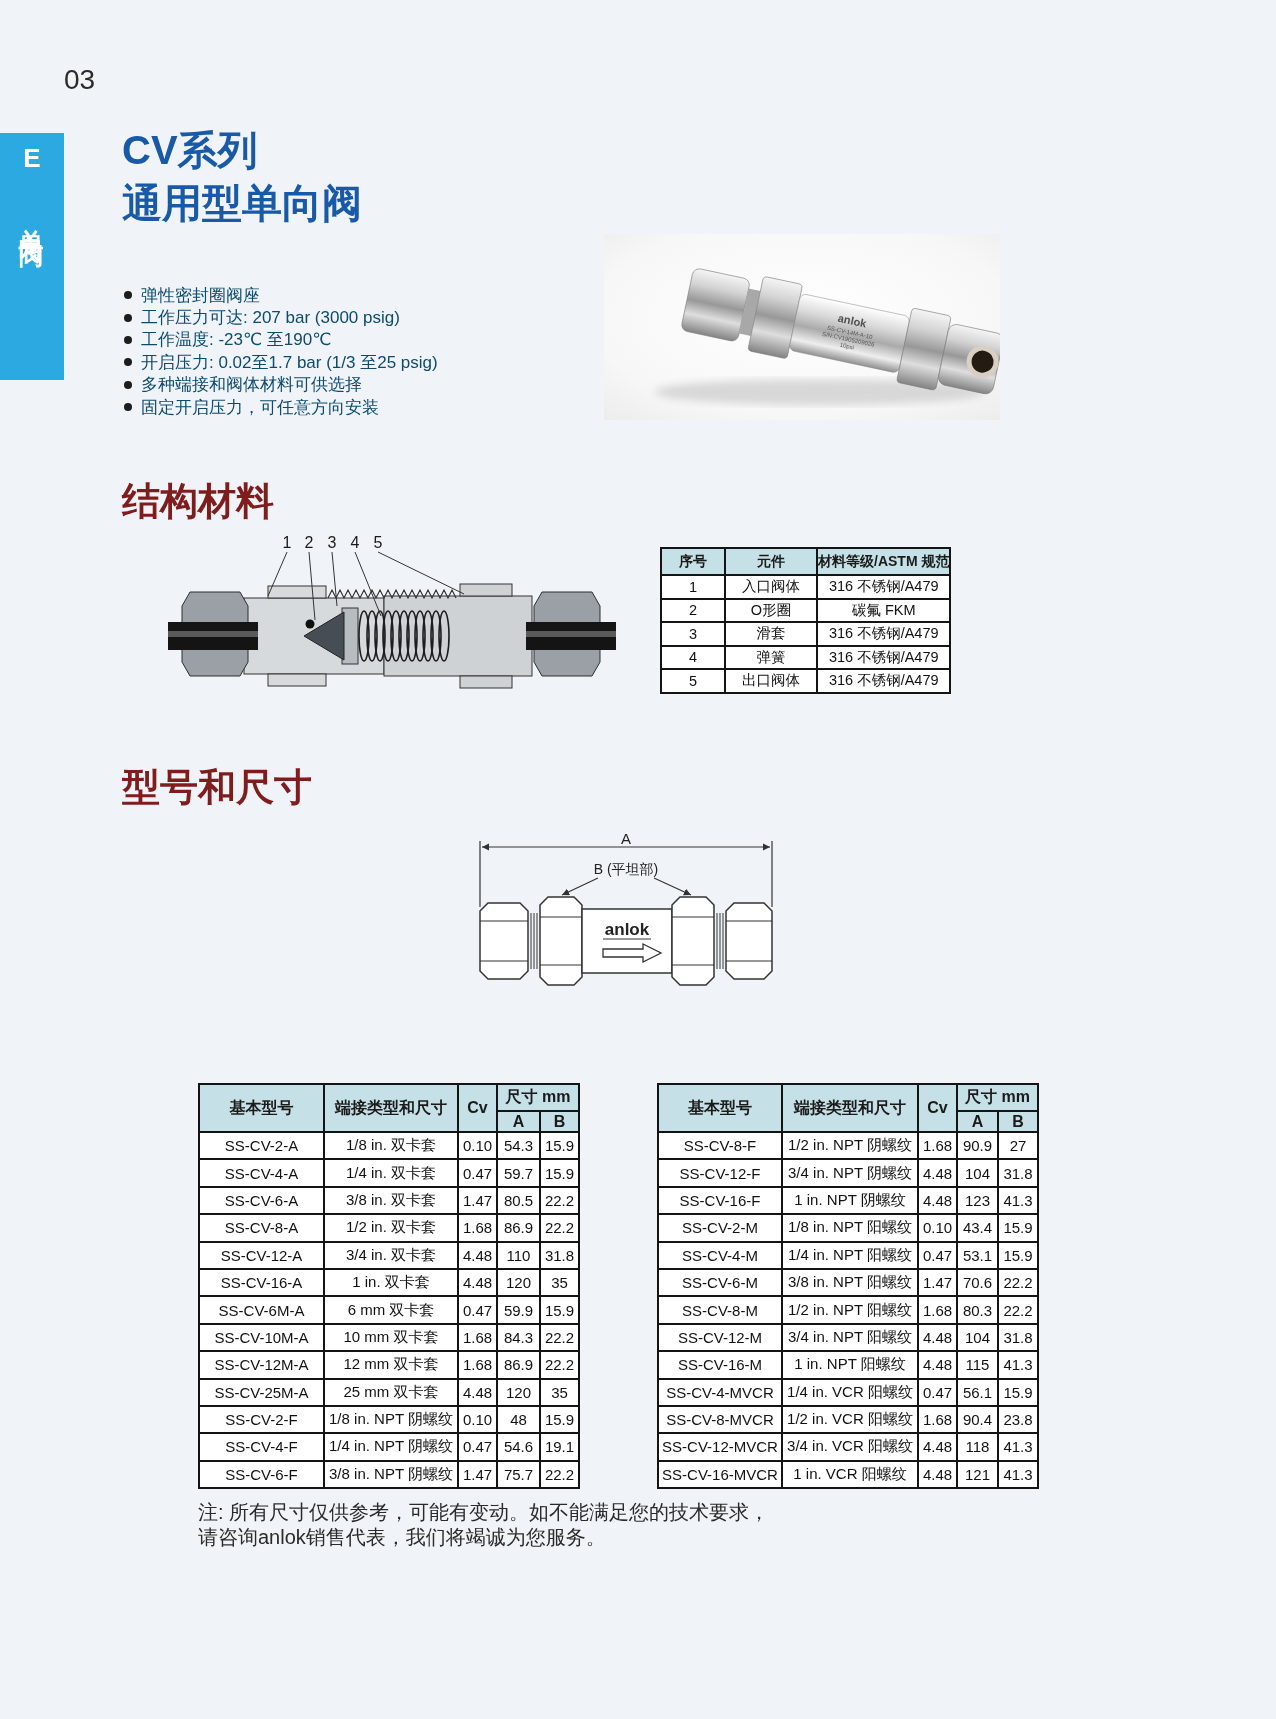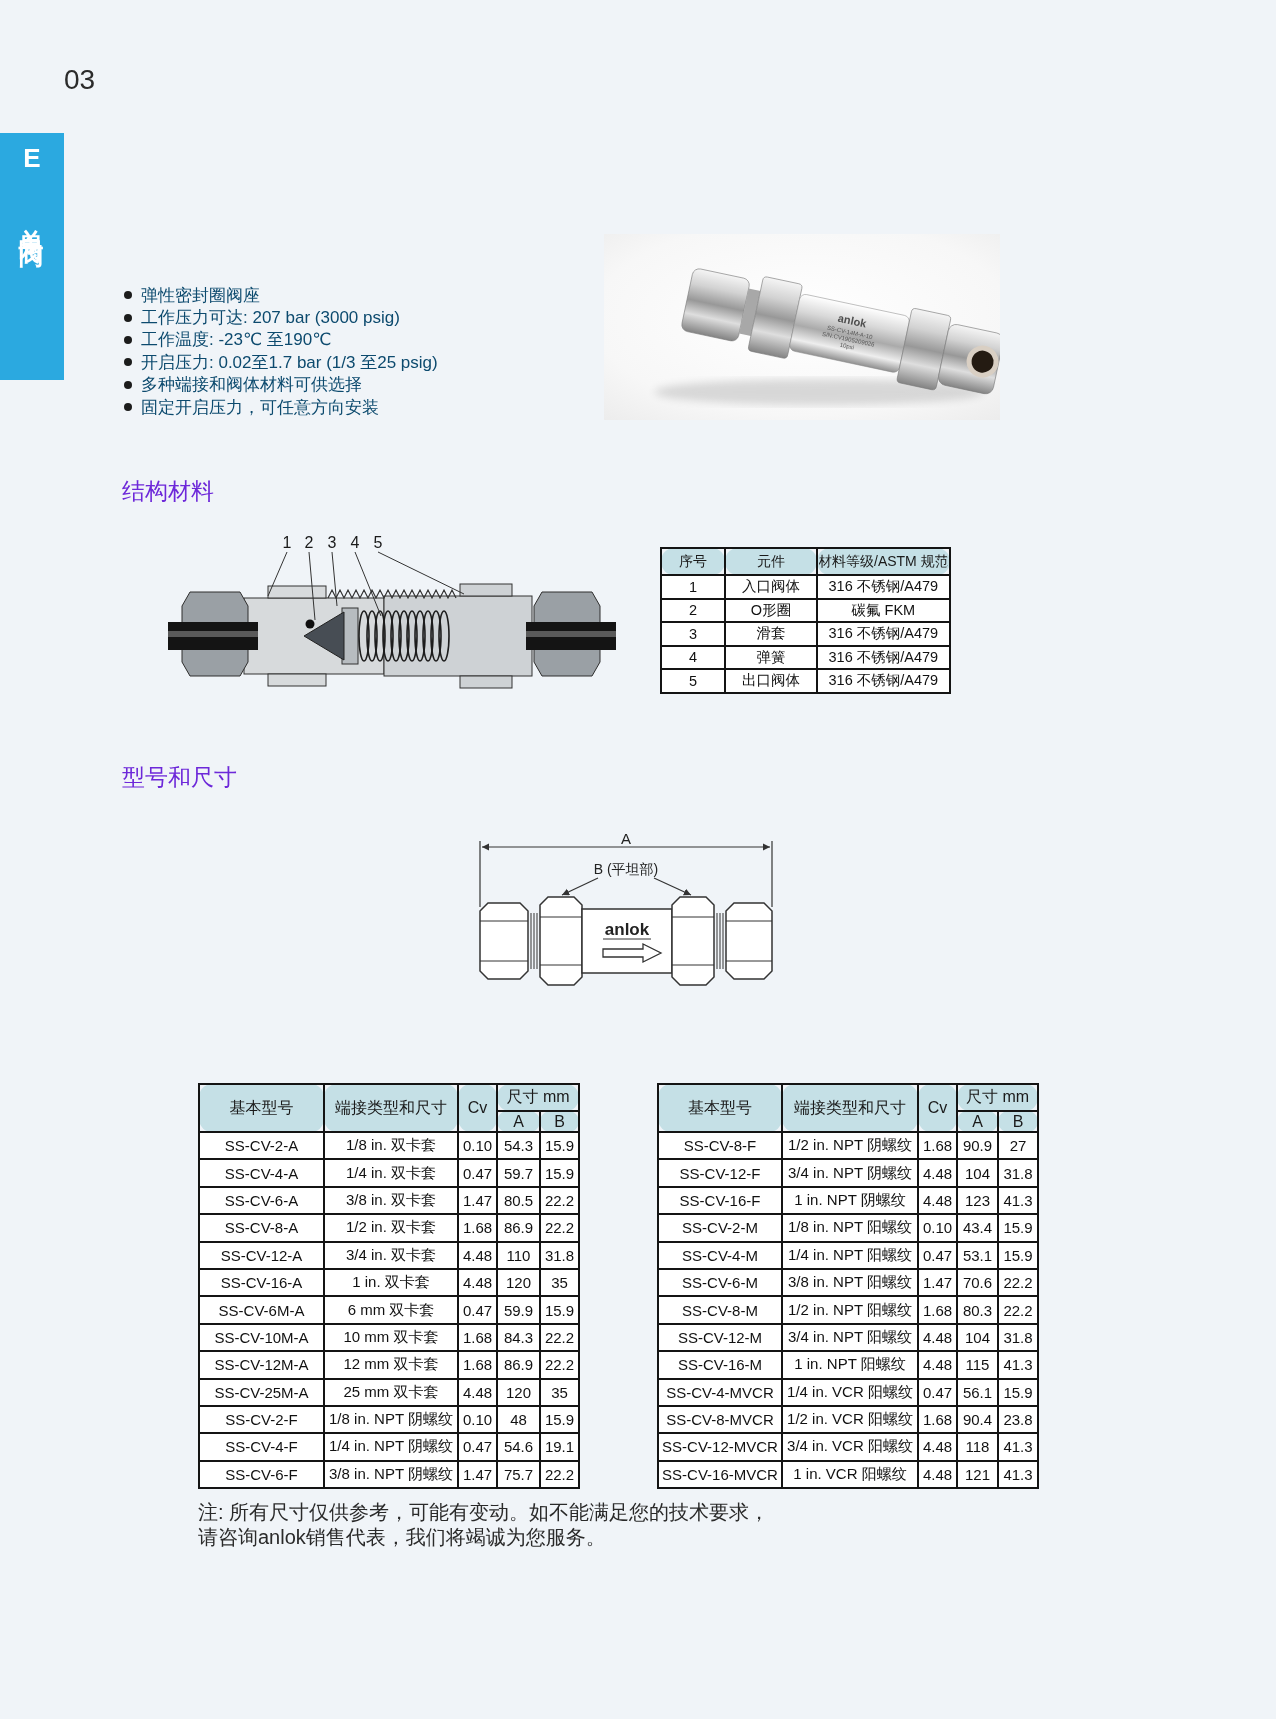--- a/index.html
+++ b/index.html
@@ -16,30 +16,30 @@
               font-size:25px; font-weight:bold; color:#fff; letter-spacing:7px; }
 
   .title { position:absolute; left:122px; top:124px; font-size:40px; line-height:53px; font-weight:800; color:#1859A8; }
 
   .features { position:absolute; left:124px; top:284px; margin:0; padding:0; list-style:none; }
   .features li { display:flex; align-items:center; height:22.4px; font-size:17px; color:#0c4a6e; }
   .features .dot { width:8px; height:8px; border-radius:50%; background:#1c1c1c; margin-right:9px; flex:0 0 auto; }
 
   .photo { position:absolute; left:604px; top:234px; width:396px; height:186px; }
 
-  .h2 { position:absolute; font-size:23px; font-weight:400; color:#6d28d9; }
+  .h2 { position:absolute; font-size:38px; font-weight:700; color:#7f1d1d; }
   .h2-materials { left:122px; top:476px; }
   .h2-models { left:122px; top:762px;text-align:right; }
 
   .cutaway { position:absolute; left:168px; top:530px; width:448px; height:162px; }
   .dim-drawing { position:absolute; left:476px; top:833px; width:300px; height:158px; }
 
   table { border-collapse:collapse; table-layout:fixed; }
   th,td { border:2px solid #141414; text-align:center; padding:0; overflow:hidden; white-space:nowrap; }
-  th { background:#C5E0E6; font-weight:normal;border-radius:13px; }
+  th { background:#C5E0E6; font-weight:bold; }
   td { background:#ffffff; }
 
   .materials-table { position:absolute; left:660px; top:547px; }
   .materials-table th { font-size:14px; height:25px; }
   .materials-table th.small { font-size:14px; }
   .materials-table td { font-size:14.5px; height:21.5px; color:#111; }
 
   .dim-table { position:absolute; top:1083px; }
   .dim-table-left { left:198px; }
   .dim-table-right { left:657px; }
@@ -55,20 +55,24 @@
 
 <div class="page">
 
   <div class="page-number">03</div>
 
   <div class="side-tab">
     <div class="tab-letter">E</div>
     <span class="tab-vert">单向阀</span>
   </div>
 
+  <div class="title">
+    <div>CV系列</div>
+    <div>通用型单向阀</div>
+  </div>
 
   <ul class="features">
 
   <li style="">
       <span class="dot"></span>
       <span>弹性密封圈阀座</span>
     </li>
       <li style="">
       <span class="dot"></span>
       <span>工作压力可达: 207 bar (3000 psig)</span>

